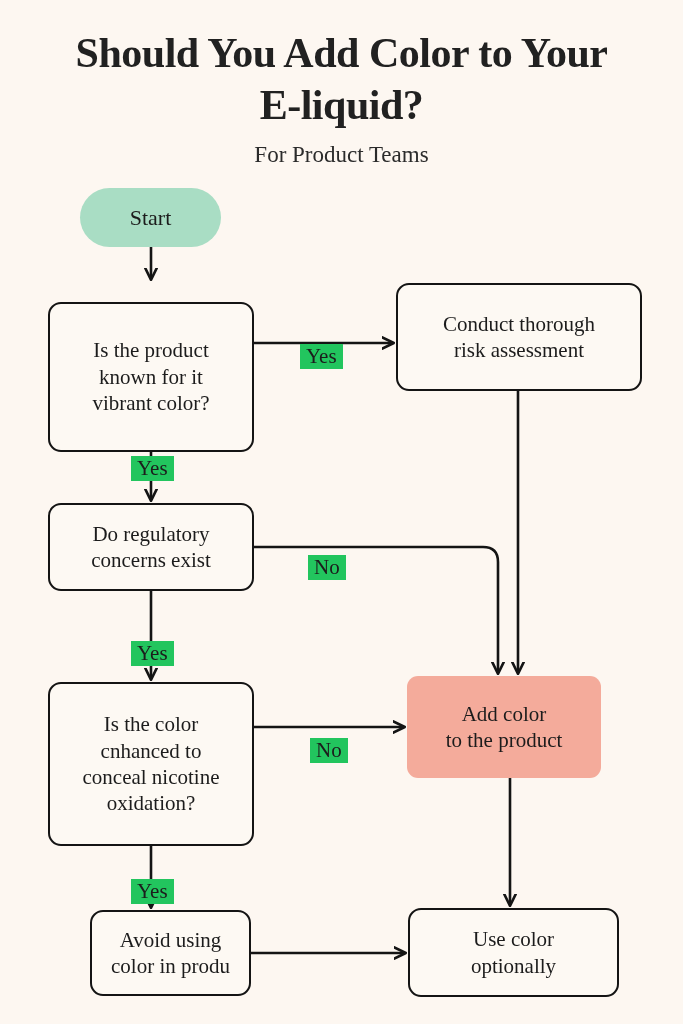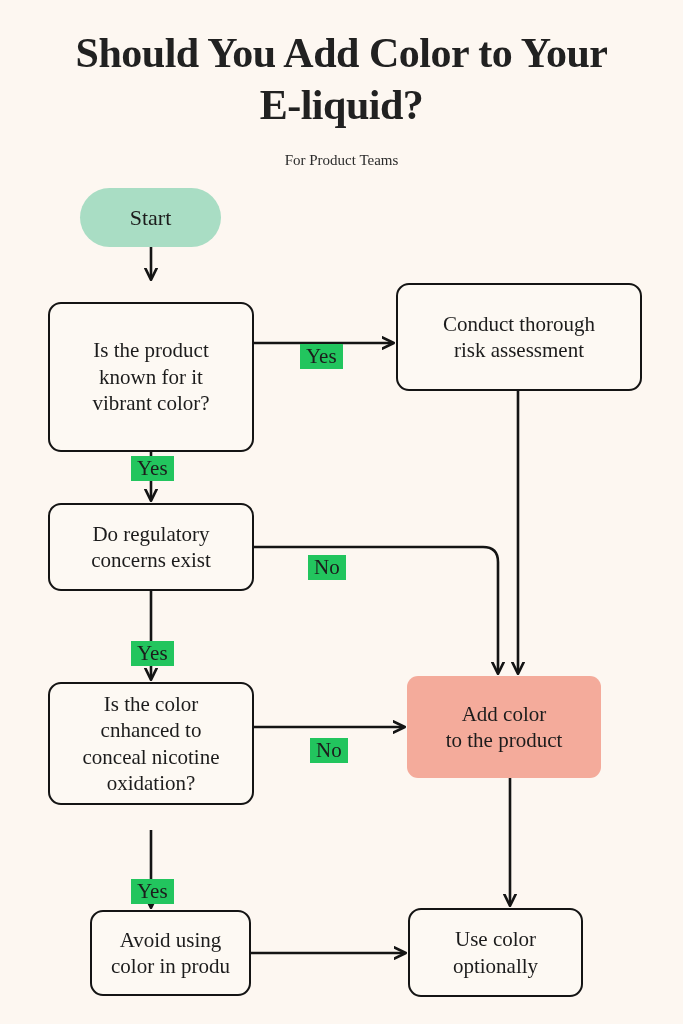--- a/index.html
+++ b/index.html
@@ -28,24 +28,24 @@
   .title {
     font-size: 42px;
     font-weight: bold;
     line-height: 1.23;
     letter-spacing: -0.5px;
     color: #212121;
     margin: 0 auto;
     width: 540px;
   }
   .subtitle {
-    font-size: 15px;
+    font-size: 23px;
     font-weight: normal;
     color: #2b2b2b;
-    margin-top: 21px;
+    margin-top: 11px;
   }
 
   
   .edges {
     position: absolute;
     left: 0;
     top: 0;
     width: 683px;
     height: 1024px;
   }
@@ -84,24 +84,24 @@
     width: 100%;
     padding: 0 4px;
     box-sizing: border-box;
   }
 
   
   #n-start        { left: 80px;  top: 188px; width: 141px; height: 59px; }
   #n-q1           { left: 48px;  top: 282px; width: 206px; height: 150px; margin-top: 20px; }
   #n-risk         { left: 396px; top: 283px; width: 246px; height: 108px; }
   #n-q2           { left: 48px;  top: 503px; width: 206px; height: 88px; }
-  #n-q3           { left: 48px;  top: 682px; width: 206px; height: 123px; }
+  #n-q3           { left: 48px;  top: 682px; width: 206px; height: 164px; }
   #n-add          { left: 407px; top: 676px; width: 194px; height: 102px; }
   #n-avoid        { left: 90px;  top: 910px; width: 161px; height: 86px; }
-  #n-use          { left: 408px; top: 908px; width: 175px; height: 89px; }
+  #n-use          { left: 408px; top: 908px; width: 211px; height: 89px; }
 
   
   #n-q3 .nlabel { padding: 0 0px; }
 
   
   .elabel {
     position: absolute;
     font-size: 21px;
     color: #1c1c1c;
     background: #22c55e;

